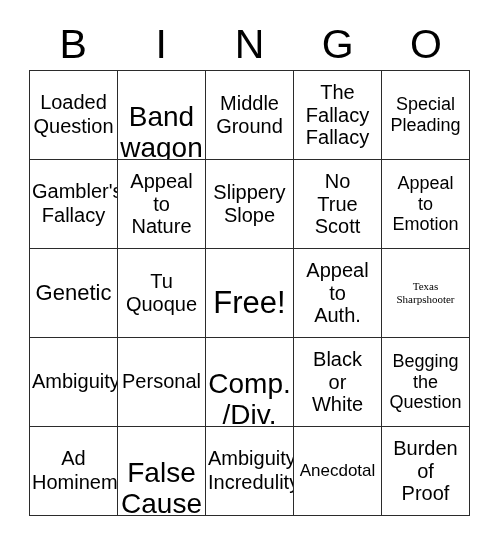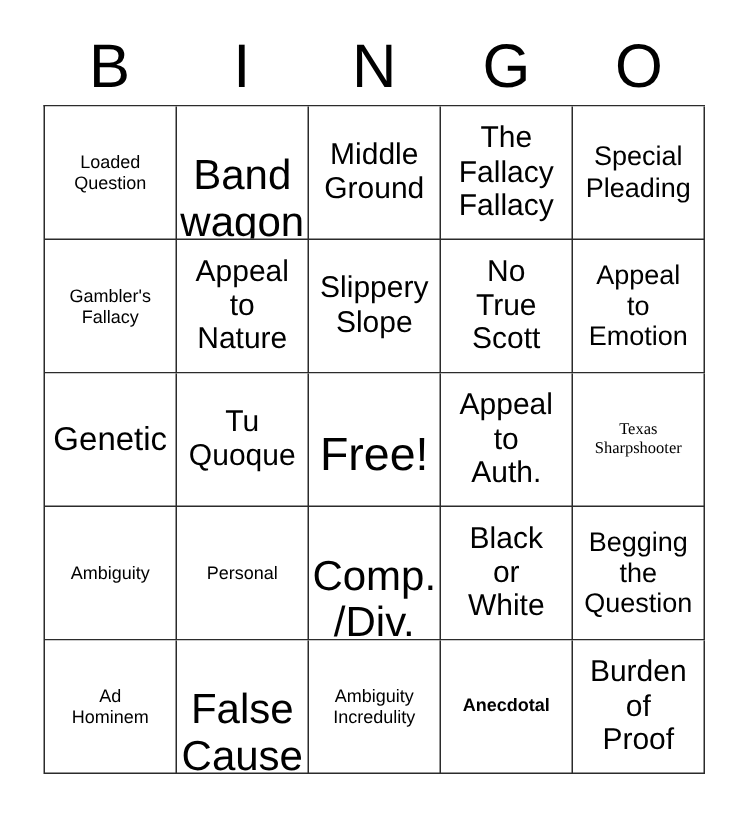--- a/index.html
+++ b/index.html
@@ -74,22 +74,22 @@
   .cell-text {
     display: block;
     width: 100%;
     line-height: 1.12;
     white-space: pre-line;
     word-break: normal;
   }
 
   
   .cell[data-size="xs"]  .cell-text { font-size: 11px; line-height: 1.2; font-family: Liberation Serif, serif; }
-  .cell[data-size="s"]   .cell-text { font-size: 12px; line-height: 1.18; }
-  .cell[data-size="sm"]  .cell-text { font-size: 12px; line-height: 1.16; font-weight: bold; }
+  .cell[data-size="s"]   .cell-text { font-size: 20px; line-height: 1.18; }
+  .cell[data-size="sm"]  .cell-text { font-size: 17px; line-height: 1.16; }
   .cell[data-size="m"]   .cell-text { font-size: 18px; line-height: 1.14; }
   .cell[data-size="ml"]  .cell-text { font-size: 20px; line-height: 1.14; }
   .cell[data-size="l"]   .cell-text { font-size: 22px; line-height: 1.13; }
   .cell[data-size="xxl"] .cell-text { font-size: 28px; line-height: 1.1; margin-top: 36px; }
   .cell[data-size="free"] .cell-text { font-size: 31px; line-height: 1.05; margin-top: 20px; }
 </style>
 </head>
 <body>
 
 <div id="card">

